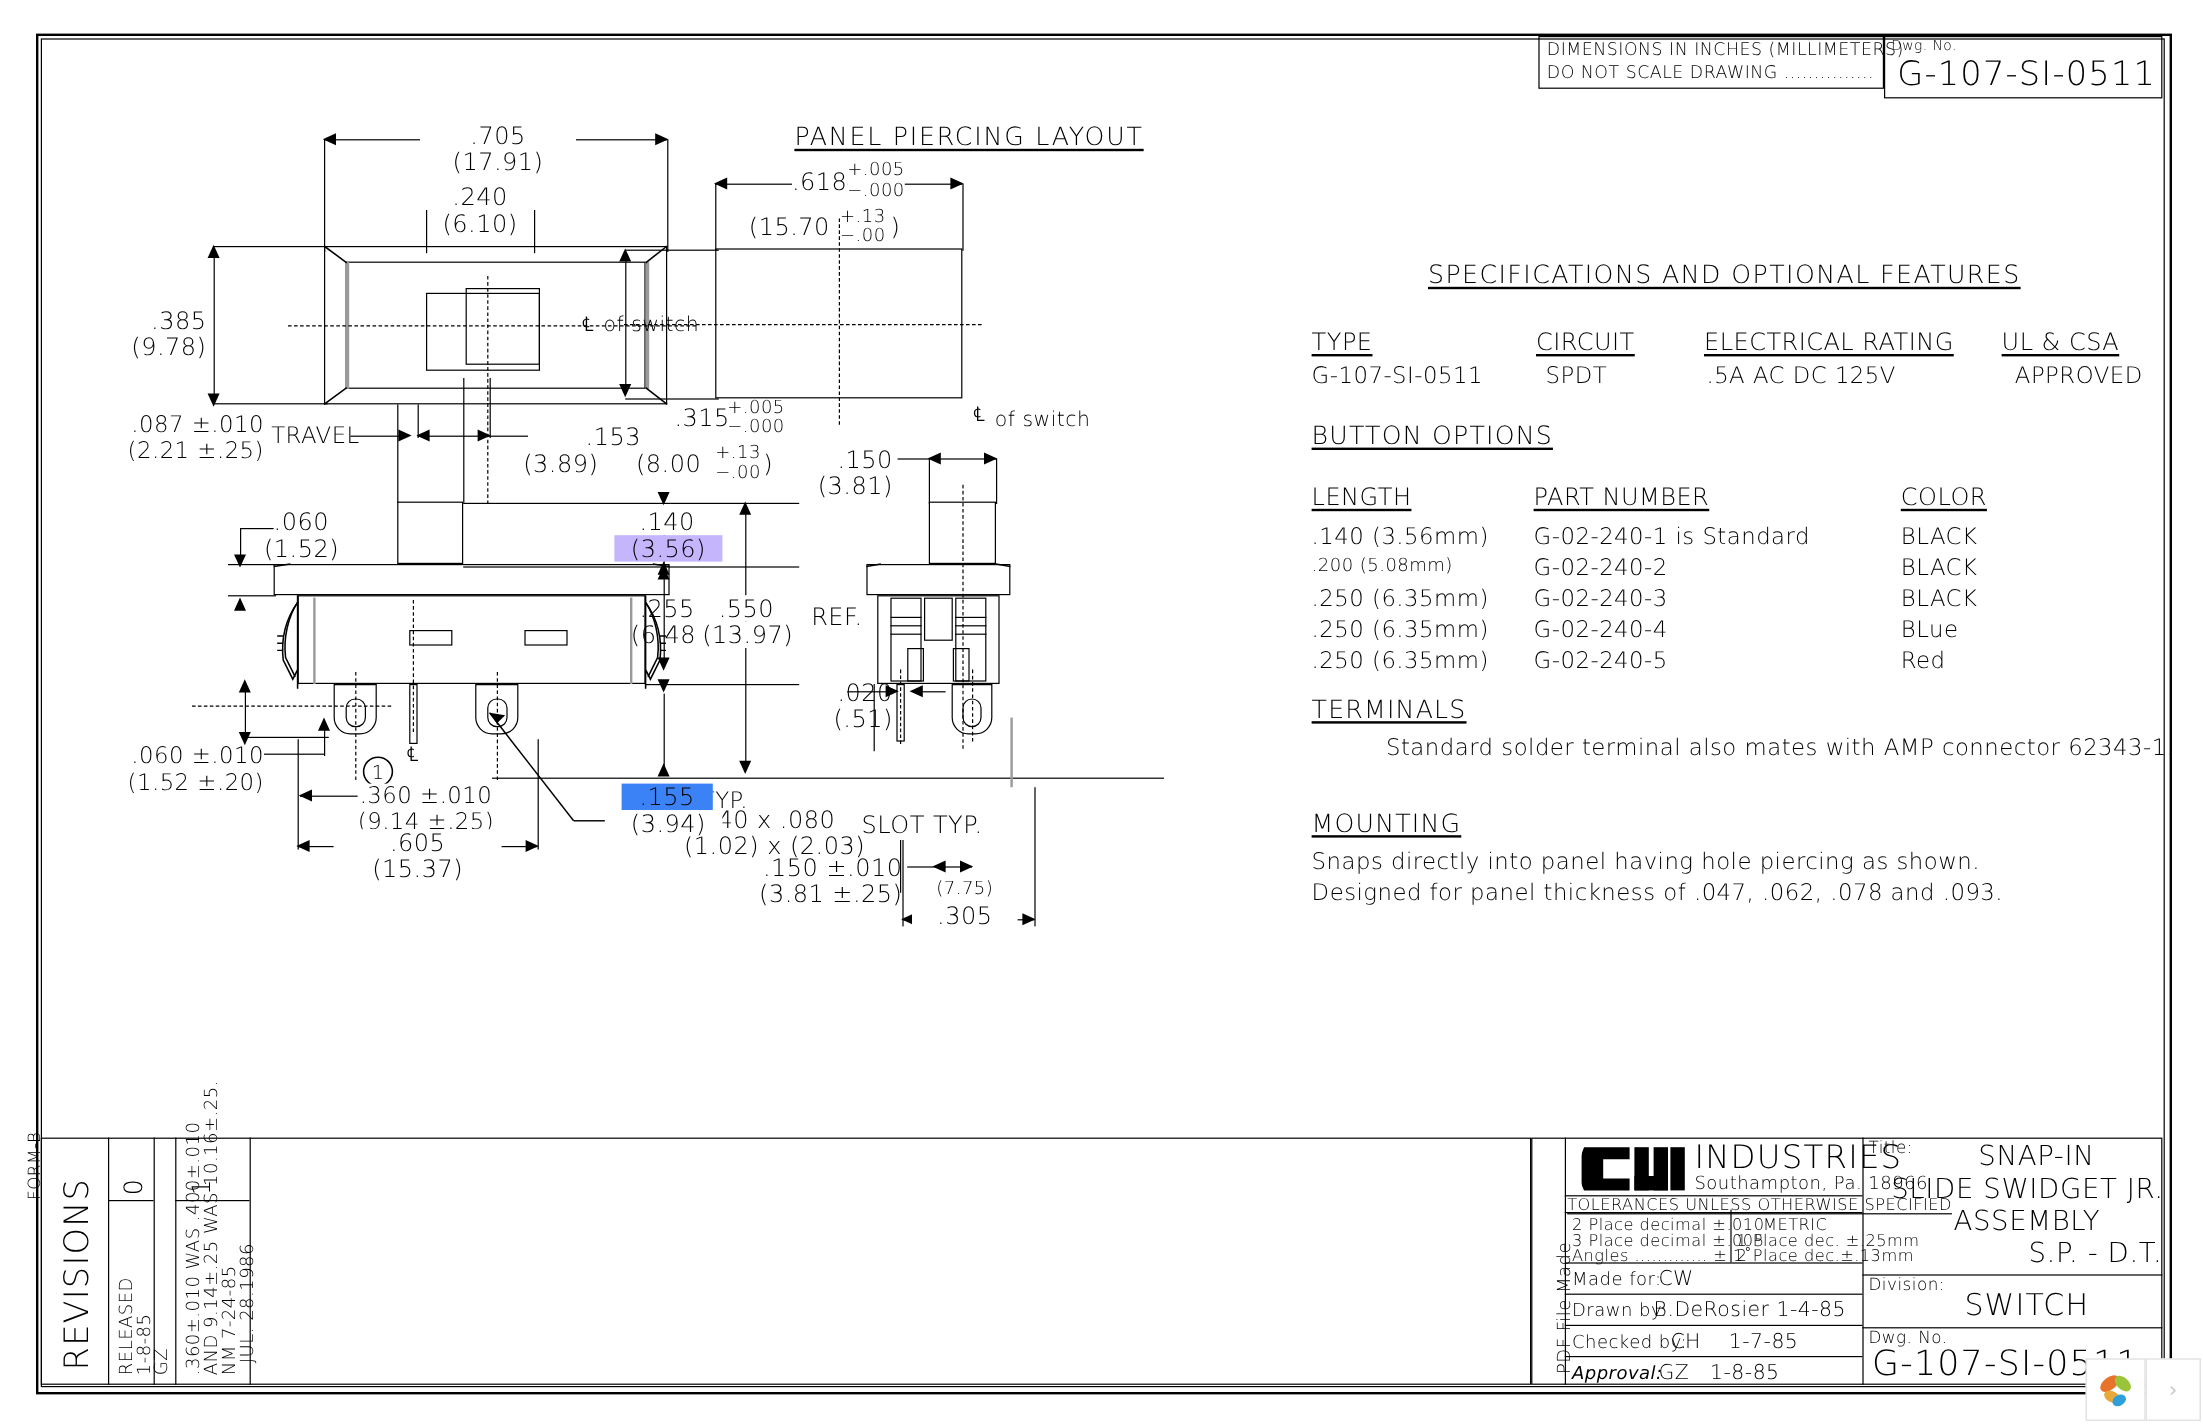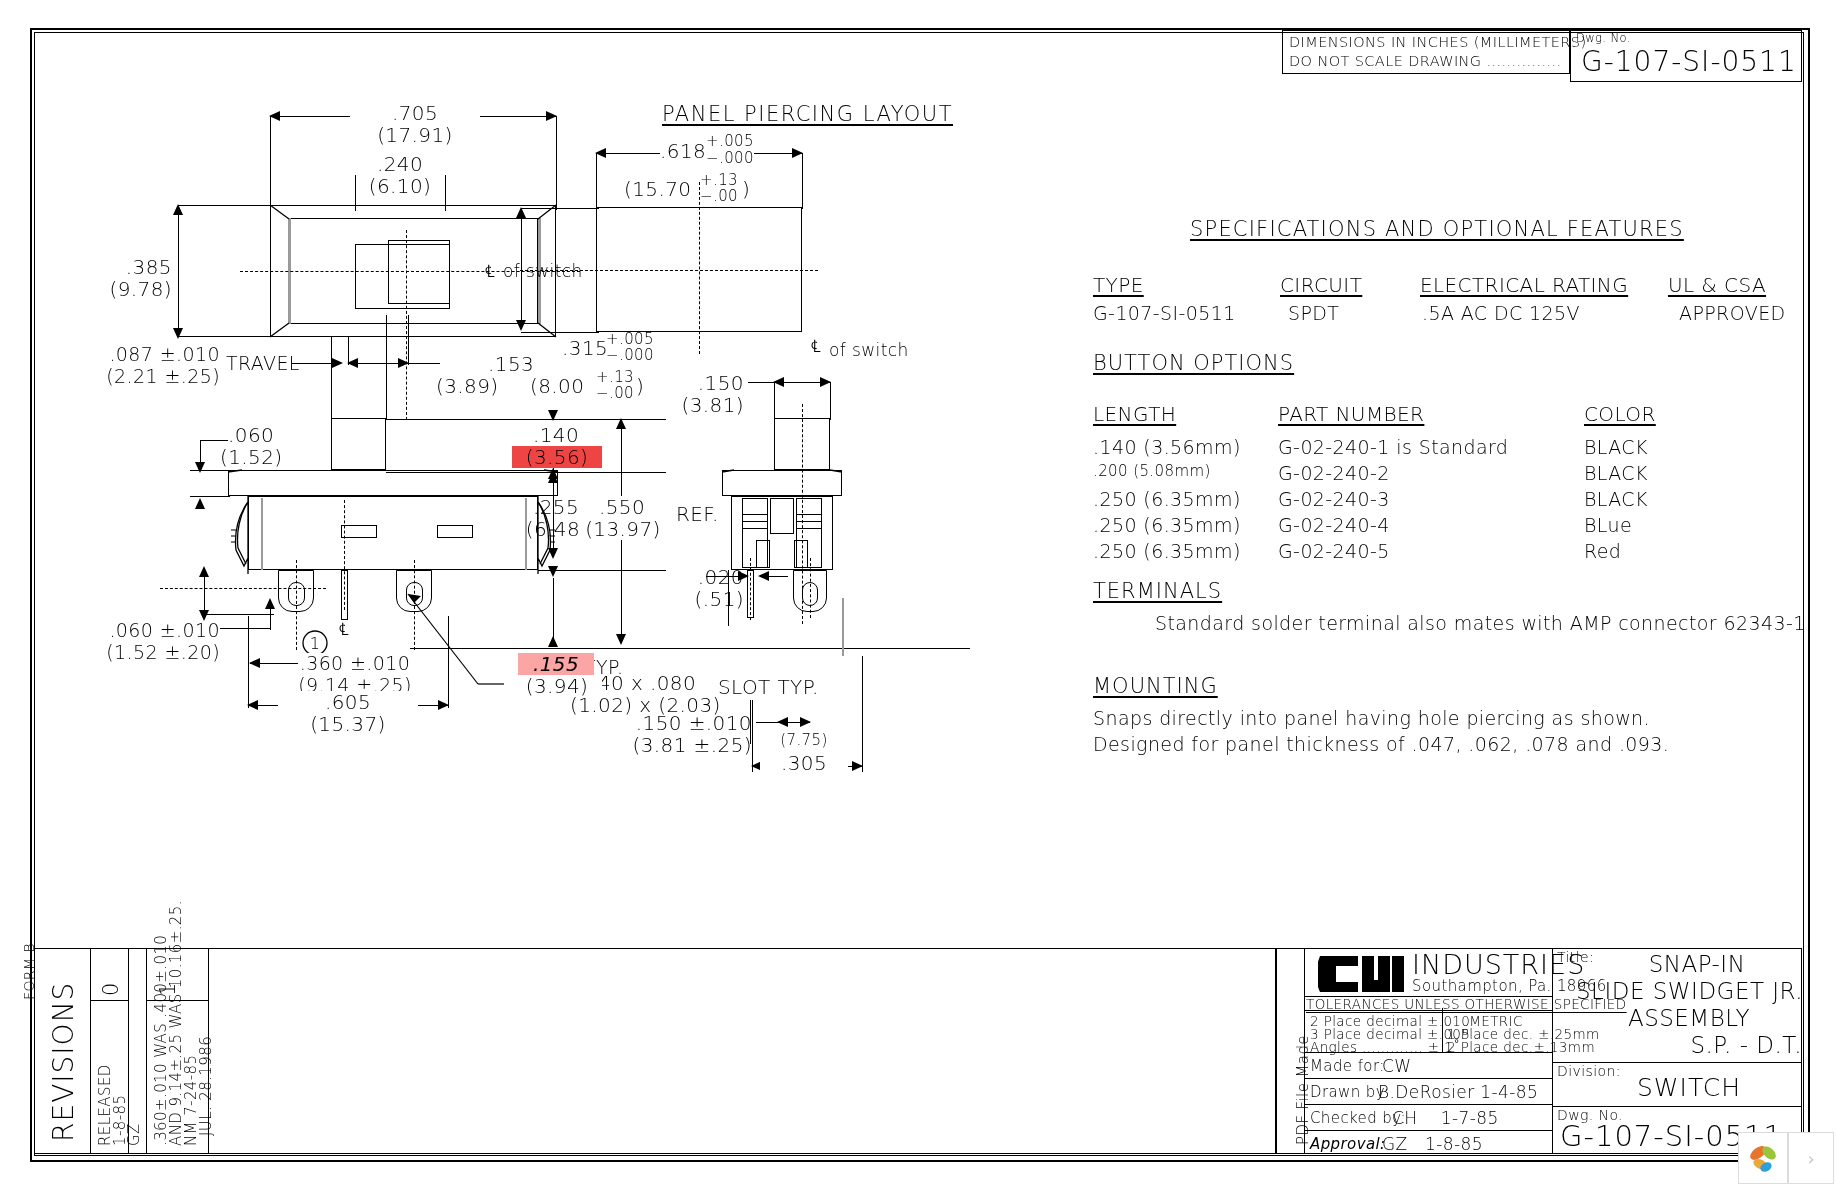--- a/index.html
+++ b/index.html
@@ -271,34 +271,34 @@
 <div class="t cad" style="left:530px;top:653px;font-size:19px;">.078</div>
 <div class="t cad" style="left:522px;top:675px;font-size:19px;">(1.98)</div>
 <div class="t cad" style="left:584px;top:657px;font-size:19px;">TYP.</div>
 
 <div class="hl-thin" style="left:386px;top:419px;width:280px;"></div>
 <div class="ar ar-d" style="left:548px;top:410px;"></div>
 <div class="vl" style="left:553px;top:440px;height:32px;"></div>
 <div class="ar ar-u" style="left:548px;top:468px;"></div>
 <div class="hl-thin" style="left:386px;top:472px;width:280px;"></div>
 <div class="t cad ctr" style="left:518px;top:424px;width:76px;font-size:20px;background:#fff;">.140</div>
-<div class="t cad ctr" style="left:512px;top:446px;width:90px;font-size:20px;background:#ef4444;">(3.56)</div>
+<div class="t cad ctr" style="left:512px;top:446px;width:90px;font-size:20px;background:#c4b5fd;">(3.56)</div>
 
 <div class="vl" style="left:553px;top:480px;height:72px;"></div>
 <div class="ar ar-u" style="left:548px;top:472px;"></div>
 <div class="ar ar-d" style="left:548px;top:548px;"></div>
 <div class="hl-thin" style="left:538px;top:570px;width:128px;"></div>
 <div class="t cad ctr" style="left:518px;top:496px;width:76px;font-size:20px;">.255</div>
 <div class="t cad ctr" style="left:512px;top:518px;width:90px;font-size:20px;">(6.48)</div>
 
 <div class="ar ar-d" style="left:548px;top:566px;"></div>
 <div class="ar ar-u" style="left:548px;top:636px;"></div>
 <div class="vl" style="left:553px;top:578px;height:62px;"></div>
 <div class="hl-thin" style="left:410px;top:648px;width:560px;"></div>
-<div class="t cad ctr" style="left:518px;top:653px;width:76px;font-size:20px;background:#fca5a5;font-style:italic;">.155</div>
+<div class="t cad ctr" style="left:518px;top:653px;width:76px;font-size:20px;background:#3b82f6;">.155</div>
 <div class="t cad ctr" style="left:512px;top:675px;width:90px;font-size:20px;background:#fff;">(3.94)</div>
 
 <div class="vl" style="left:621px;top:426px;height:212px;"></div>
 <div class="ar ar-u" style="left:616px;top:418px;"></div>
 <div class="ar ar-d" style="left:616px;top:634px;"></div>
 <div class="t cad ctr" style="left:584px;top:496px;width:76px;font-size:20px;background:#fff;">.550</div>
 <div class="t cad ctr" style="left:578px;top:518px;width:90px;font-size:20px;background:#fff;">(13.97)</div>
 <div class="t cad" style="left:676px;top:503px;font-size:20px;">REF.</div>
 
 <div class="box" style="left:774px;top:418px;width:56px;height:52px;"></div>

